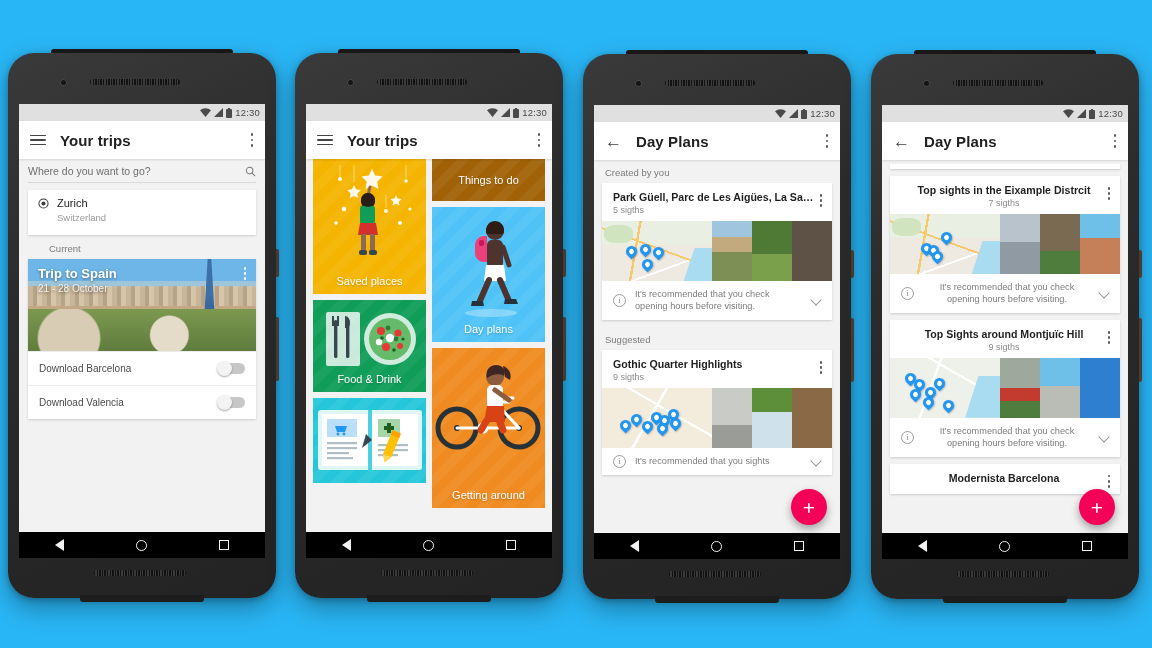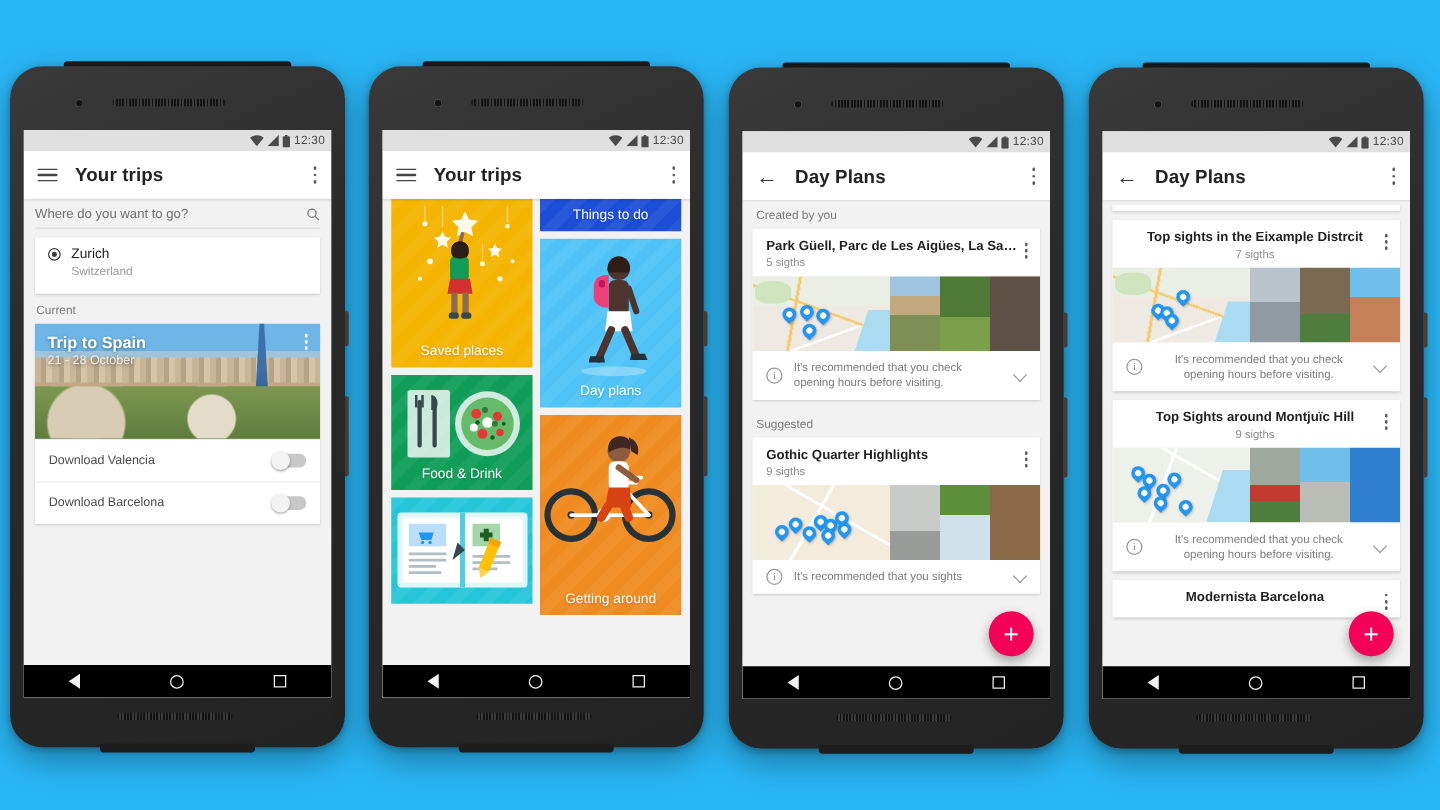--- a/index.html
+++ b/index.html
@@ -78,21 +78,21 @@
   .card{ background:#fff; box-shadow:0 1px 2px rgba(0,0,0,.16); }
   .zurich{ margin:7px 9px 0; display:flex; align-items:stretch; height:45px;flex-direction:column; }
   .zurich-txt{ flex:1; padding:7px 0 0 10px; display:flex; gap:8px; }
   .z-name{ font-size:11px; color:#222; line-height:1.15; }
   .z-sub{ font-size:9.5px; color:#9b9b9b; margin-top:2px;}
   .zurich-img{ width:55px;
     background:linear-gradient(170deg,#cfe3f2 0 34%,#9fb9c9 34% 55%,#7e8f96 55% 72%,#b3a79b 72% 100%);
     position:relative; overflow:hidden;}
   .zurich-img:after{content:"";position:absolute;left:46%;top:10%;width:4px;height:52%;
     background:#2f6b5e;clip-path:polygon(50% 0,100% 100%,0 100%);}
-  .sec-label{ font-size:9.5px; color:#7a7a7a; padding:8px 10px 5px; }
+  .sec-label{ font-size:9.5px; color:#7a7a7a; padding:8px 10px 5px;margin-left:20px; }
   .trip-card{ margin:0 9px; }
   .trip-hero{ height:92px; position:relative; overflow:hidden;
     background:linear-gradient(180deg,#6fb6e8 0 24%,#9ec5d9 24% 31%,#c3a886 31% 56%,#8fa05a 56% 80%,#6d8a4a 80% 100%);}
   .trip-hero .bldgs{position:absolute;left:0;right:0;top:29%;height:22%;
     background:repeating-linear-gradient(90deg,#c9b79a 0 5px,#b5a287 5px 9px,#d8c8ad 9px 14px);opacity:.9;}
   .trip-hero .fg{position:absolute;left:0;right:0;bottom:0;height:46%;
     background:radial-gradient(circle at 18% 70%,#d8cdb4 0 16%,transparent 17%),
                radial-gradient(circle at 62% 62%,#e4dcc8 0 13%,transparent 14%),
                linear-gradient(180deg,#7c9850 0%,#5f7c3e 100%);}
   .trip-hero .tower{position:absolute;right:18%;top:-4%;width:11px;height:72%;
@@ -115,21 +115,21 @@
   
   .tiles{ display:flex; gap:6px; padding:0 7px; background:#f2f2f2; height:100%; }
   .tcol{ flex:1; display:flex; flex-direction:column; gap:6px; }
   .tile{ position:relative; overflow:hidden; }
   .tile-label{ position:absolute; left:0; right:0; bottom:7px; text-align:center;
     font-size:11px; color:#fff; text-shadow:0 1px 2px rgba(0,0,0,.22); }
   .tile-label.center{ top:50%; bottom:auto; transform:translateY(-50%); }
   .t-saved{ background:#F4B400; height:135px; }
   .t-food{ background:#0F9D58; height:92px; }
   .t-book{ background:#26C6DA; height:85px; }
-  .t-things{ background:#1d4ed8; height:26px; }
+  .t-things{ background:#a16207; height:42px; }
   .t-day{ background:#4FC3F7; height:135px; }
   .t-get{ background:#EF8B20; height:160px; }
   .diag{ position:absolute; inset:0;
     background:repeating-linear-gradient(135deg,rgba(255,255,255,.05) 0 9px,transparent 9px 18px);}
   svg.art{ position:absolute; left:50%; transform:translateX(-50%); }
 
   
   .dp-scroll{ padding:0 0 2px; }
   .dp-sec{ font-size:9.5px; color:#7a7a7a; padding:7px 11px 5px; }
   .dp-card{ background:#fff; margin:0 8px 7px; box-shadow:0 1px 2px rgba(0,0,0,.16); }
@@ -245,25 +245,25 @@
                 <div class="fg"></div>
             <div class="trip-title">Trip to Spain</div>
             <div class="trip-date">21 - 28 October</div>
             <div class="kebab trip-kebab">
                   <i></i>
                   <i></i>
                   <i></i>
                 </div>
           </div>
           <div class="dl-row">
+            <span>Download Barcelona</span>
+            <div class="toggle"></div>
+          </div>
+          <div class="dl-row">
             <span>Download Valencia</span>
-            <div class="toggle"></div>
-          </div>
-          <div class="dl-row">
-            <span>Download Barcelona</span>
             <div class="toggle"></div>
           </div>
         </div>
 
       </div>
 
       <div class="navbar">
         <div class="nav-back"></div>
         <div class="nav-home"></div>
         <div class="nav-rec"></div>

